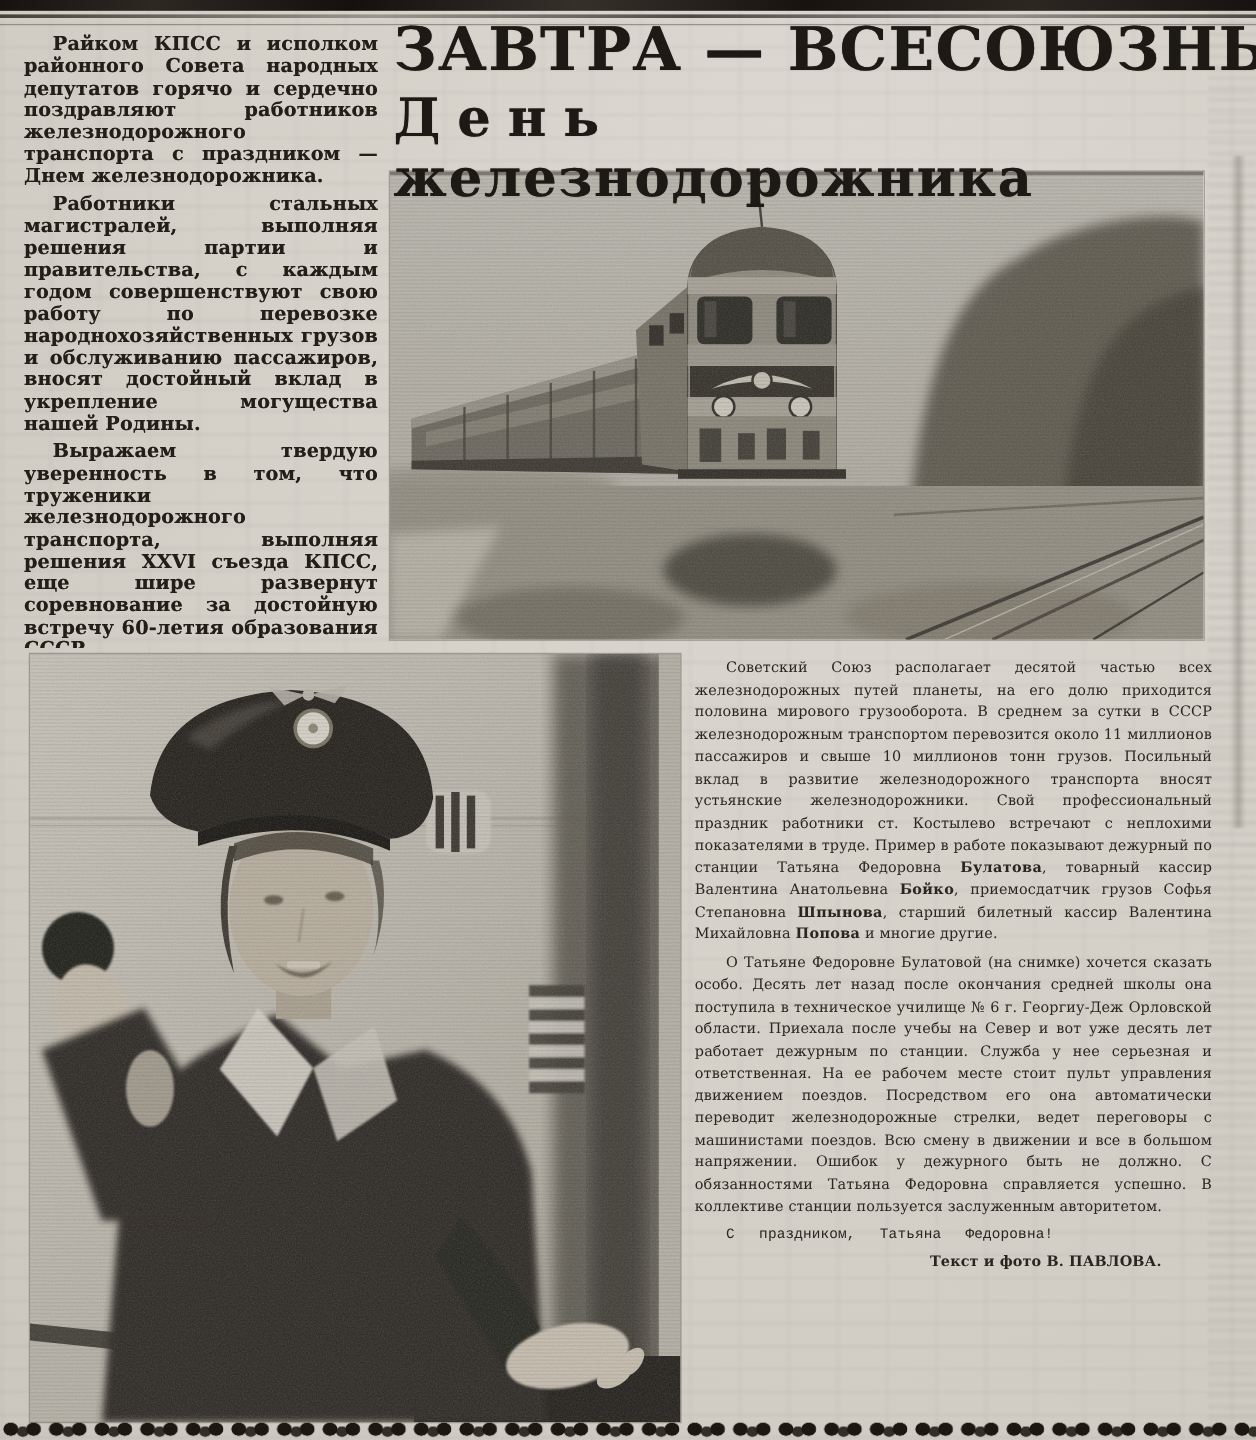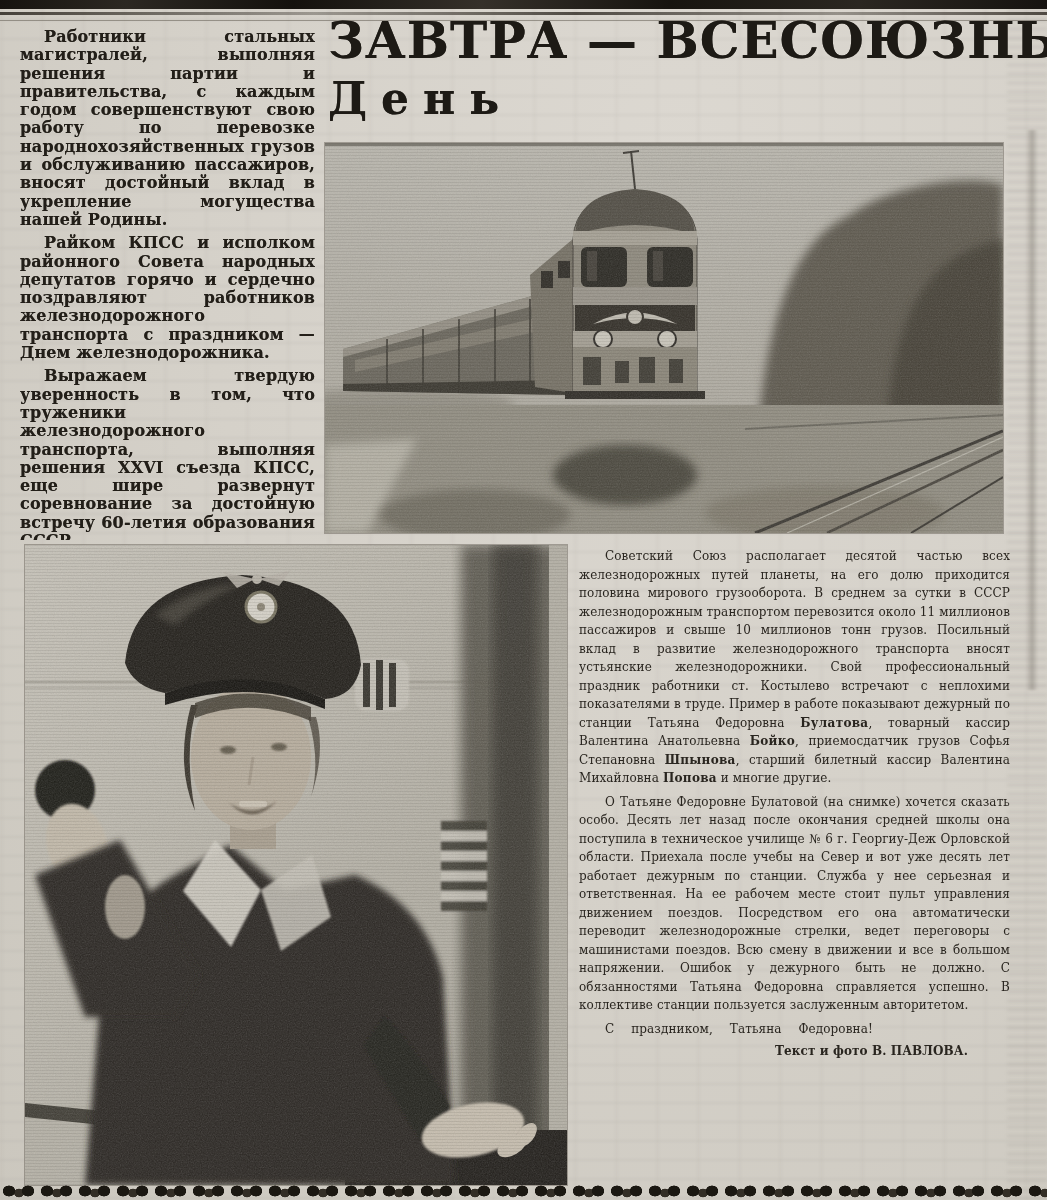--- a/index.html
+++ b/index.html
@@ -53,21 +53,21 @@
   .train{left:325px; top:143px; width:678px; height:390px;}
   .portrait{left:25px; top:545px; width:542px; height:640px;}
   .photo svg{display:block; width:100%; height:100%;}
 
   .right-col{position:absolute; left:579px; top:547px; width:431px; z-index:2;}
   .right-col p{
     margin:0 0 5px; font-size:12px; line-height:18.5px;
     text-align:justify; text-indent:26px; letter-spacing:.1px; color:#29251f;
   }
   .right-col b{letter-spacing:.3px;}
-  .closing{text-indent:16px; word-spacing:13px; margin:3px 0 4px !important; text-align:left;}
+  .closing{text-indent:16px; word-spacing:13px; margin:3px 0 4px !important; text-align:left;font-family:Liberation Mono, monospace;}
   .byline{font-weight:700; text-align:right !important; text-indent:0 !important;
     padding-right:42px; font-size:17.5px; margin:2px 0 0 !important; letter-spacing:.4px;}
 
   .bottom-border{
     position:absolute; left:0; bottom:0; width:100%; height:16px; z-index:3;
     background-image:
       radial-gradient(ellipse 9px 8px at 9px 7px, #1b1812 66%, rgba(0,0,0,0) 71%),
       radial-gradient(ellipse 8px 7px at 19px 9px, #332e26 58%, rgba(0,0,0,0) 66%);
     background-size:19px 16px, 38px 16px;
     background-repeat:repeat-x;
@@ -78,30 +78,31 @@
 
 <div class="page">
   <div class="bleed"></div>
   <div class="fold-streak"></div>
   <div class="margin-smudge"></div>
   <div class="top-rule"></div>
   <div class="top-rule2"></div>
   <div class="thin-rule"></div>
 
   <div class="left-col">
+    <p>Райком КПСС и исполком районного Совета народных депутатов горячо и сердечно поздравляют работников железнодорожного транспорта с праздником — Днем железнодорожника.</p>
     <p>Работники стальных магистралей, выполняя решения партии и правительства, с каждым годом совершенствуют свою работу по перевозке народнохозяйственных грузов и обслуживанию пассажиров, вносят достойный вклад в укрепление могущества нашей Родины.</p>
-    <p>Райком КПСС и исполком районного Совета народных депутатов горячо и сердечно поздравляют работников железнодорожного транспорта с праздником — Днем железнодорожника.</p>
     <p>Выражаем твердую уверенность в том, что труженики железнодорожного транспорта, выполняя решения XXVI съезда КПСС, еще шире развернут соревнование за достойную встречу 60-летия образования СССР.</p>
 
   </div>
 
   <div class="headline">
     <div class="h1">ЗАВТРА — ВСЕСОЮЗНЫЙ</div>
     <div class="h2row">
       <span class="h2w1">День</span>
+      <span class="h2w2">железнодорожника</span>
     </div>
   </div>
 
   <div class="photo train">
     <svg viewBox="0 0 678 390" preserveAspectRatio="none">
       <defs>
         <linearGradient id="sky" x1="0" y1="0" x2="0" y2="1">
           <stop offset="0" stop-color="#b9b6ad"></stop>
             <stop offset="0.7" stop-color="#aeaaa0"></stop>
             <stop offset="1" stop-color="#a5a196"></stop>

